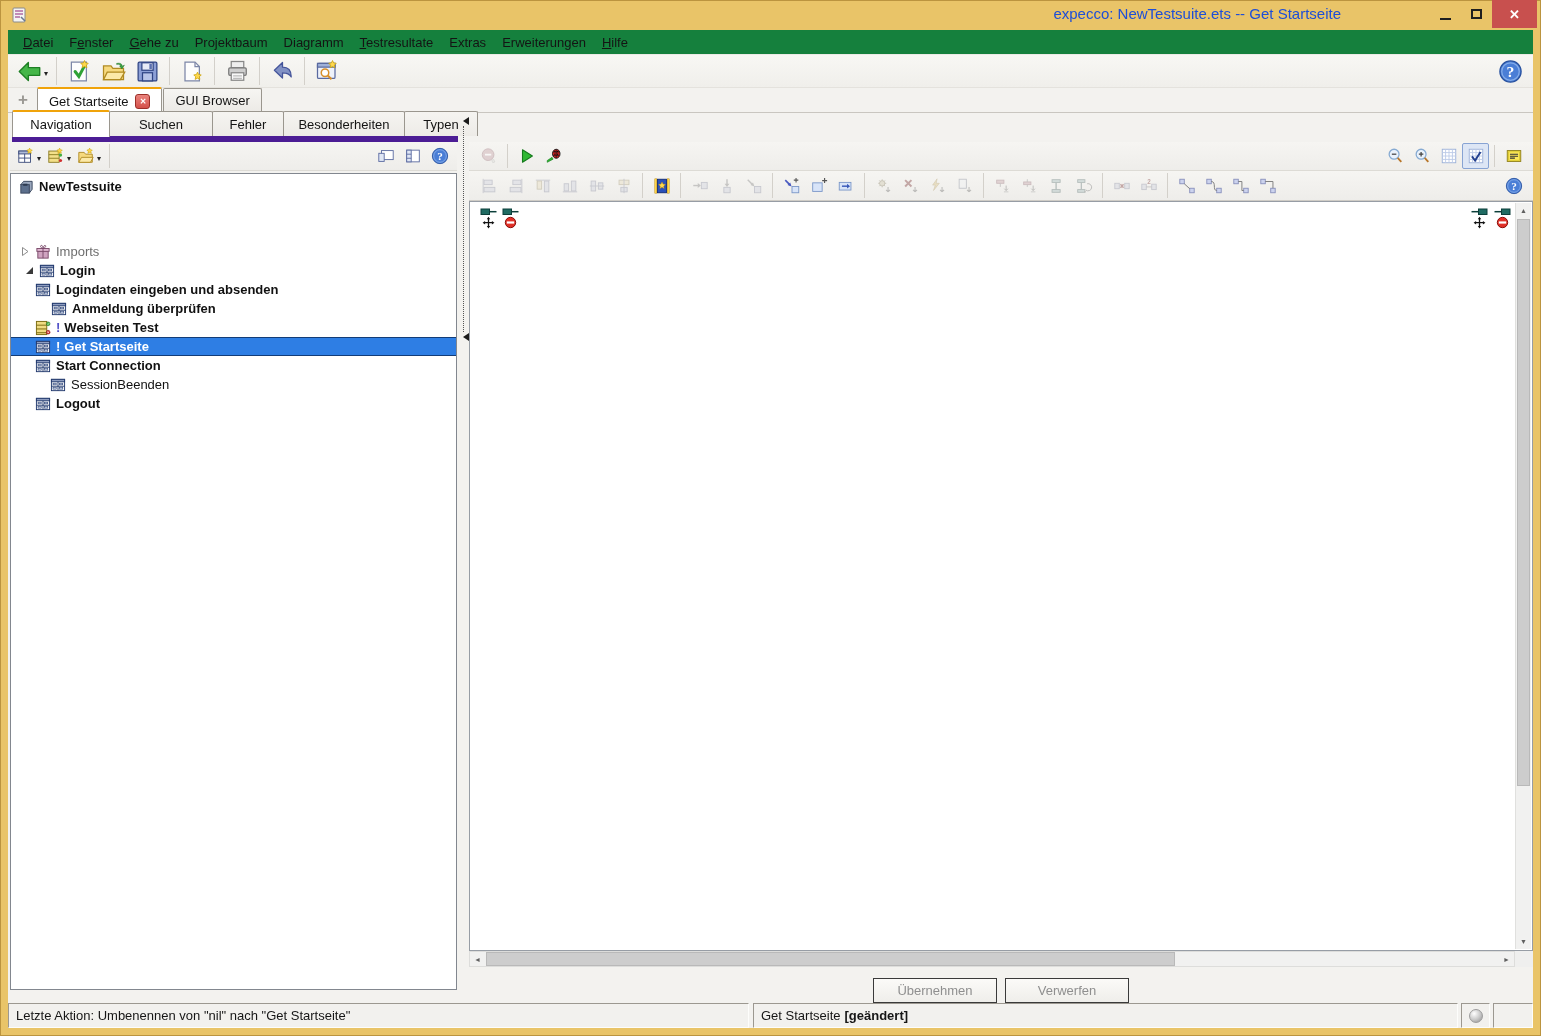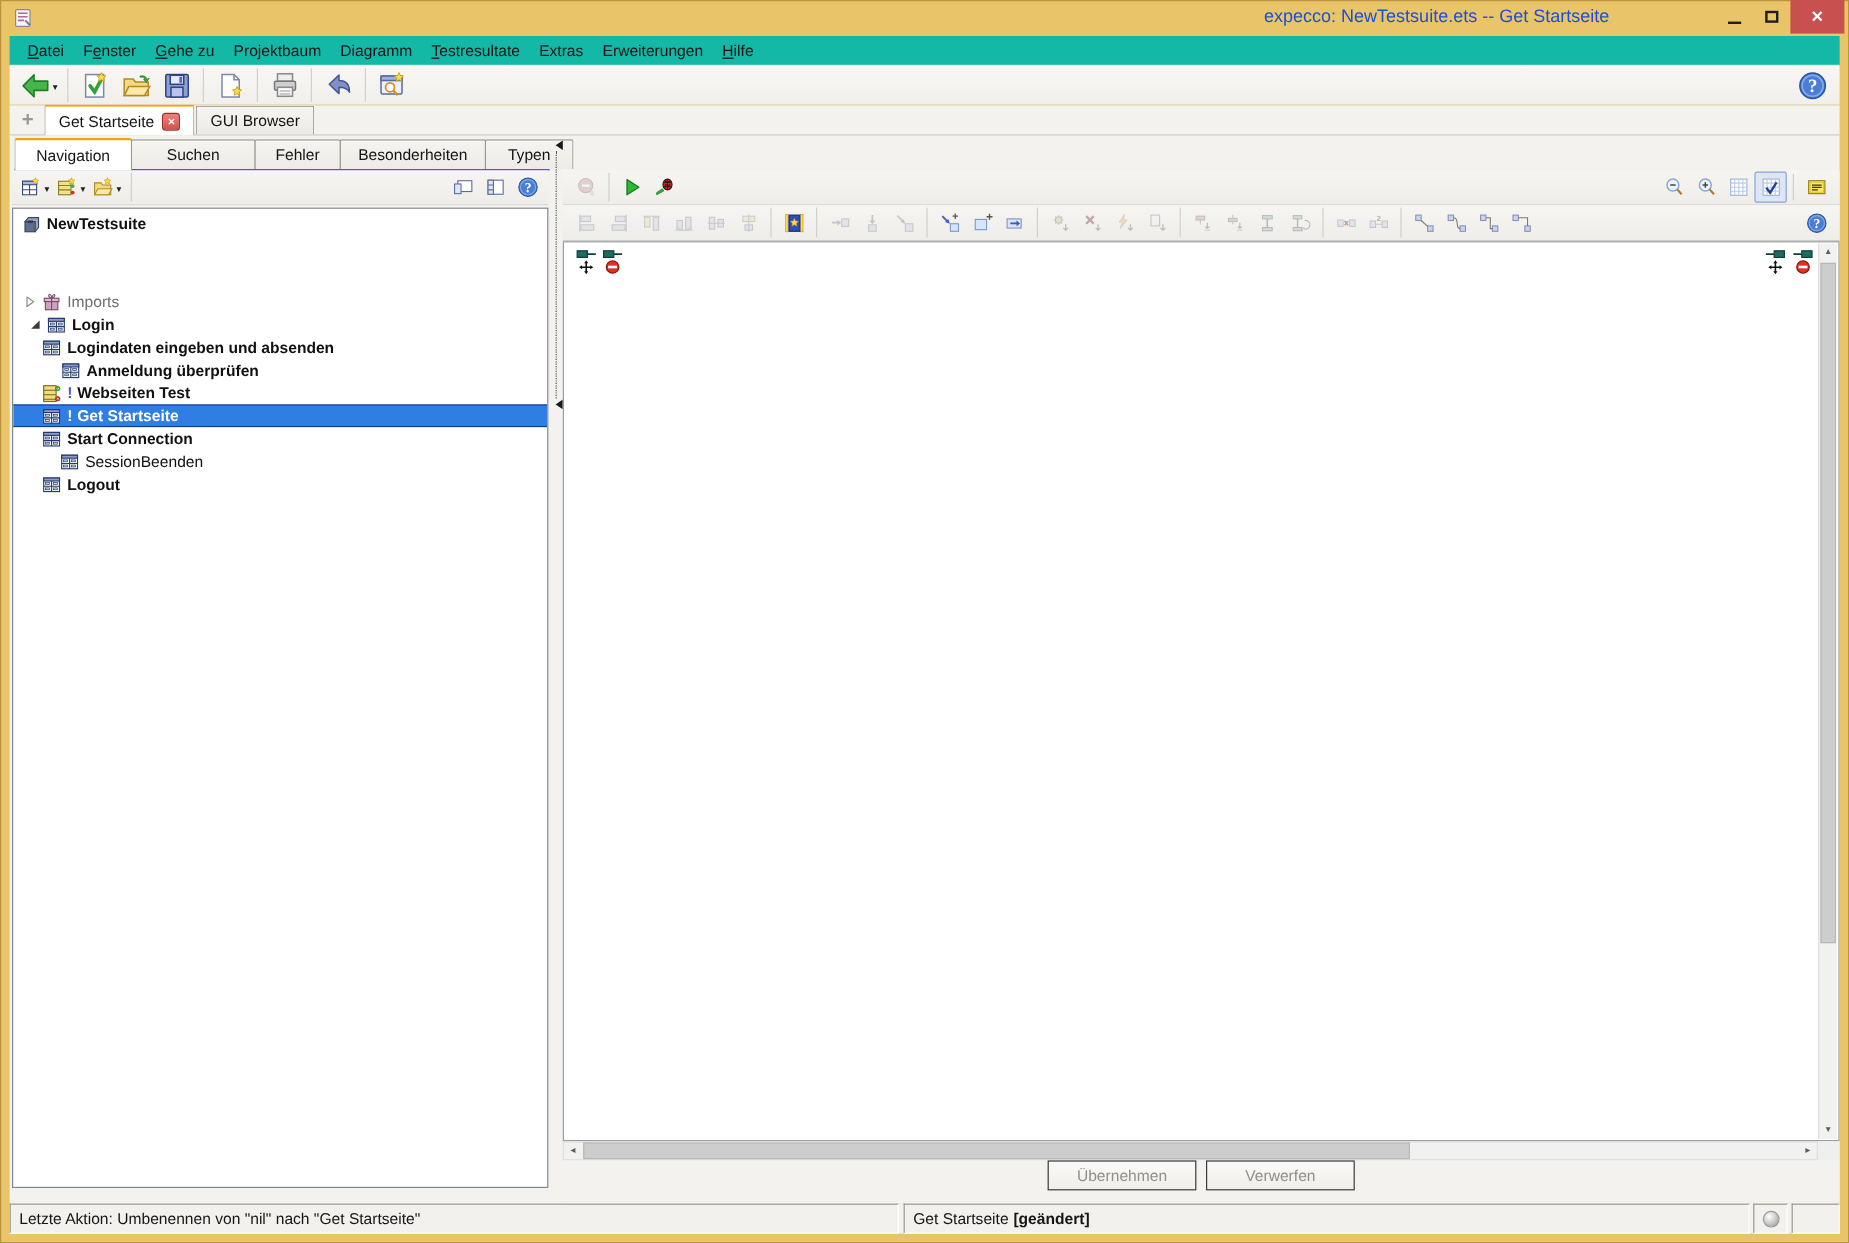--- a/index.html
+++ b/index.html
@@ -11,21 +11,21 @@
 .app-icon{position:absolute;left:10px;top:6px;width:18px;height:18px}
 .title-text{position:absolute;left:200px;right:200px;top:5px;text-align:right;font-size:15px;color:#1d4ed8;white-space:nowrap}
 .win-btns{position:absolute;right:4px;top:0;display:flex}
 .win-btn{width:31px;height:28px;display:flex;align-items:center;justify-content:center}
 .win-btn.close{width:45px;background:#c8504e}
 .glyph-min{width:11px;height:2px;background:#1f1f1f;margin-top:9px}
 .glyph-max{width:11px;height:10px;border:2px solid #1f1f1f;background:transparent}
 .glyph-close::before{content:"\2715";color:#fff;font-size:13px;font-weight:bold}
 
 
-.menubar{position:absolute;left:8px;right:8px;top:30px;height:25px;background:#14b8a6;display:flex;align-items:center;padding-left:7px;font-size:13px;color:#141414;border-bottom:1px solid #eceae6}
+.menubar{position:absolute;left:8px;right:8px;top:30px;height:25px;background:#15803d;display:flex;align-items:center;padding-left:7px;font-size:13px;color:#141414;border-bottom:1px solid #eceae6}
 .menu-item{padding:3px 8px;white-space:nowrap}
 .menu-item u{text-decoration:underline}
 
 
 .tsep{width:1px;align-self:stretch;margin:2px 5px;background:#d3d0ca}
 .tbtn{display:flex;align-items:center;justify-content:center;height:29px;min-width:30px;border:1px solid transparent;background:transparent;padding:0 2px;border-radius:2px;cursor:default}
 .tbtn.disabled{opacity:.42;filter:grayscale(.55)}
 .tbtn.pressed{background:#dde6f5;border-color:#87a3d3}
 .chev::before{content:"\25BE";font-size:8px;color:#222}
 .chev{margin-left:2px}
@@ -43,21 +43,21 @@
 .addtab{width:20px;height:20px;color:#9a9893;font-size:17px;font-weight:bold;display:flex;align-items:center;justify-content:center;margin:0 4px 2px 0}
 .etab{display:flex;align-items:center;gap:7px;height:24px;padding:0 11px;border:1px solid #9a968e;border-bottom:none;background:linear-gradient(#f6f5f2,#eceae6);font-size:13px;color:#141414;margin-right:1px;border-radius:2px 2px 0 0;white-space:nowrap}
 .etab.active{background:#fff;border-top:2px solid #f0a30a;height:26px;margin-bottom:-1px;font-weight:normal}
 .closebox{width:15px;height:15px;border-radius:3px;background:linear-gradient(#ea837d,#d4514a);border:1px solid #9c2f28;display:flex;align-items:center;justify-content:center}
 .closebox::before{content:"\2715";color:#fff;font-size:8px;font-weight:bold}
 
 
 .content{position:absolute;left:8px;right:8px;top:113px;bottom:33px;background:#f3f2ef}
 
 
-.panel-tabs{display:flex;align-items:center;height:27px;border-bottom:1px solid #4c1d95}
+.panel-tabs{display:flex;align-items:flex-end;height:27px;border-bottom:6px solid #4c1d95}
 .ptab{height:25px;border:1px solid #9a968e;border-bottom:none;background:linear-gradient(#f5f4f1,#edebe7);display:flex;align-items:center;justify-content:center;font-size:13px;color:#141414;border-radius:2px 2px 0 0;margin-right:-1px;white-space:nowrap;overflow:hidden}
 .ptab.active{background:#fff;border-top:2px solid #f0a30a;height:27px;margin-bottom:-1px;position:relative;z-index:2}
 
 
 .left-panel{position:absolute;left:0;top:0;width:450px;bottom:0}
 .left-tabs{position:absolute;left:4px;width:446px;top:2px}
 .left-tabs .ptab{flex:none}
 .left-tabs .ptab:nth-child(1){width:98px}
 .left-tabs .ptab:nth-child(2){width:104px}
 .left-tabs .ptab:nth-child(3){width:72px}
@@ -102,21 +102,21 @@
 .vthumb{position:absolute;top:16px;height:76%;left:1px;right:1px;background:#cdcdcd;border:1px solid #b9b9b9}
 .sarr{position:absolute;left:0;right:0;height:15px;display:flex;align-items:center;justify-content:center;color:#5f5f5f;font-size:7px}
 .sarr.up{top:0}.sarr.down{bottom:0}
 .sarr.up::before{content:"\25B2"}.sarr.down::before{content:"\25BC"}
 .hscroll{position:absolute;left:0;right:18px;bottom:36px;height:16px;background:#f1f1f0;border:1px solid #dddddb}
 .hthumb{position:absolute;left:16px;width:66%;top:0;bottom:0;background:#cdcdcd;border:1px solid #b9b9b9}
 .harr{position:absolute;top:0;bottom:0;width:15px;display:flex;align-items:center;justify-content:center;color:#5f5f5f;font-size:7px}
 .harr.left{left:0}.harr.right{right:0}
 .harr.left::before{content:"\25C4"}.harr.right::before{content:"\25BA"}
 .scorner{position:absolute;right:0;bottom:36px;width:18px;height:16px;background:#efefee}
-.apply-row{position:absolute;left:0;right:0;bottom:0;height:36px;display:flex;align-items:flex-start;justify-content:center;gap:8px;background:#f3f2ef}
+.apply-row{position:absolute;left:0;right:0;bottom:0;height:36px;display:flex;align-items:flex-end;justify-content:center;gap:8px;background:#f3f2ef}
 .dlg-btn{width:124px;height:25px;border:1px solid #3a3a3a;background:linear-gradient(#fbfaf8,#efeeea);color:#8f8f8f;font-size:13px;font-family:inherit}
 
 
 .statusbar{position:absolute;left:8px;right:8px;bottom:8px;height:25px;background:#f3f2ef;display:flex;font-size:13px;color:#161616}
 .sseg{border:1px solid;border-color:#9c9890 #fdfdfb #fdfdfb #9c9890;display:flex;align-items:center;padding:0 7px;background:#f2f1ee;white-space:nowrap;overflow:hidden}
 .sseg.left{width:741px;margin-right:4px}
 .sseg.mid{flex:1;margin-right:3px}
 .sseg.led{width:29px;justify-content:center;margin-right:3px;padding:0}
 .sseg.end{width:40px}
 .led-dot{width:14px;height:14px;border-radius:50%;background:radial-gradient(circle at 35% 30%,#fff,#c6c6c6 55%,#8e8e8e);border:1px solid #9c9c9c}

